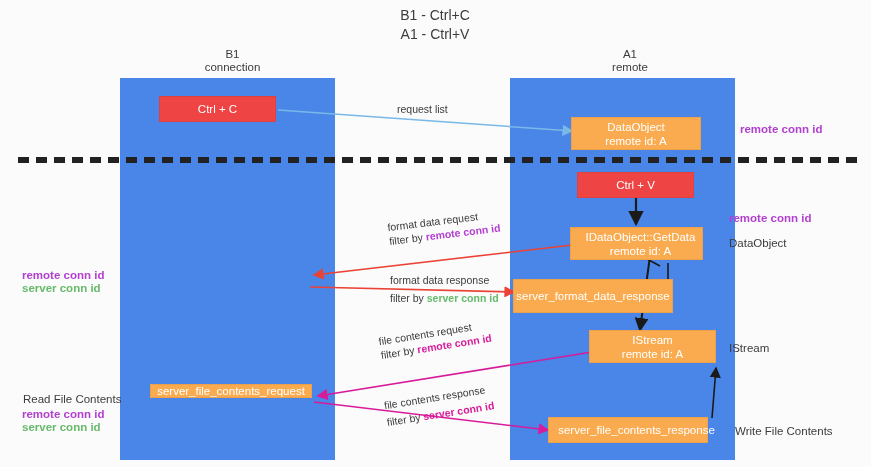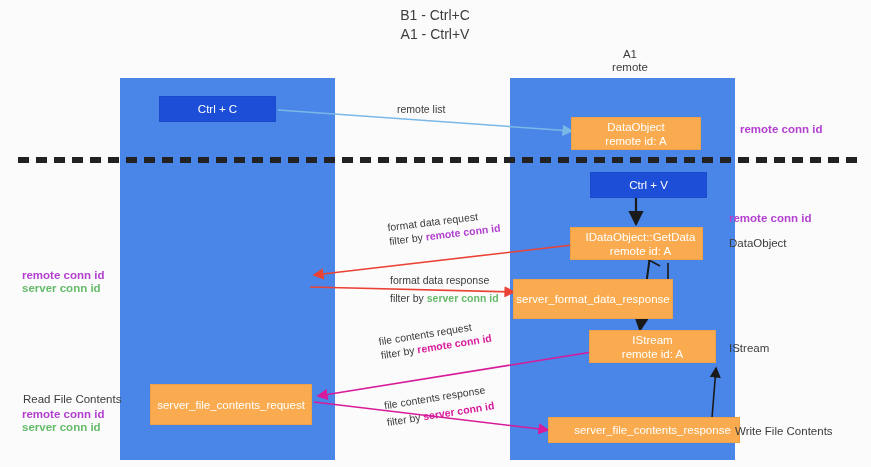--- a/index.html
+++ b/index.html
@@ -50,21 +50,21 @@
     flex-direction: column;
     align-items: center;
     justify-content: center;
     color: #ffffff;
     font-size: 11.5px;
     line-height: 14px;
     text-align: center;
     white-space: pre-line;
     border: 1px solid rgba(0,0,0,0.06);
   }
-  .node.green { background: #1d4ed8; }
+  .node.green { background: #ef4444; }
   .node.orange { background: #fbab4f; }
 
   
   .annot {
     position: absolute;
     font-size: 11.5px;
     line-height: 14px;
     white-space: pre-line;
   }
   .annot.dark   { color: #3c3c3c; }
@@ -94,20 +94,22 @@
   }
 </style>
 </head>
 <body>
 
 <div id="canvas">
 
   <div class="title" style="left:300px; top:6px; width:270px;">B1 - Ctrl+C
 A1 - Ctrl+V</div>
 
+  <div class="lane-header" style="left:140px; top:48px; width:185px;">B1
+connection</div>
   <div class="lane-header" style="left:535px; top:48px; width:190px;">A1
 remote</div>
 
   <div class="lane" style="left:120px; top:78px; width:215px; height:382px;"></div>
   <div class="lane" style="left:510px; top:78px; width:225px; height:382px;"></div>
 
   <svg class="overlay" viewBox="0 0 871 467">
     <defs>
       <marker id="ah-blue" markerWidth="7" markerHeight="7" refX="6" refY="3.5" orient="auto">
         <path d="M0,0 L7,3.5 L0,7 z" fill="#7ab8e8"></path>
@@ -143,36 +145,36 @@
     <line x1="314" y1="402" x2="548" y2="430" stroke="#d81b9a" stroke-width="1.6" marker-end="url(#ah-magenta)"></line>
 
     <path d="M712,418 L716,368" stroke="#1a1a1a" stroke-width="1.6" fill="none" marker-end="url(#ah-black)"></path>
   </svg>
 
   <div class="node green" style="left:159px; top:96px; width:117px; height:26px;">Ctrl + C</div>
 
   <div class="node orange" style="left:571px; top:117px; width:130px; height:33px;">DataObject
 remote id: A</div>
 
-  <div class="node green" style="left:577px; top:172px; width:117px; height:26px;margin-left:13px;">Ctrl + V</div>
+  <div class="node green" style="left:577px; top:172px; width:117px; height:26px;">Ctrl + V</div>
 
   <div class="node orange" style="left:570px; top:227px; width:133px; height:33px;padding-left:8px;">IDataObject::GetData
 remote id: A</div>
 
 
-  <div class="node orange" style="left:513px; top:279px; width:160px; height:40px;">server_format_data_response</div>
+  <div class="node orange" style="left:513px; top:279px; width:160px; height:34px;">server_format_data_response</div>
 
   <div class="node orange" style="left:589px; top:330px; width:127px; height:33px;">IStream
 remote id: A</div>
 
-  <div class="node orange" style="left:150px; top:384px; width:162px; height:41px;">server_file_contents_request</div>
-
-  <div class="node orange" style="left:548px; top:417px; width:192px; height:26px;padding-left:17px;">server_file_contents_response</div>
-
-  <div class="edgelabel" style="left:397px; top:102px;">remote list</div>
+  <div class="node orange" style="left:150px; top:384px; width:162px; height:14px;">server_file_contents_request</div>
+
+  <div class="node orange" style="left:548px; top:417px; width:160px; height:26px;padding-left:17px;">server_file_contents_response</div>
+
+  <div class="edgelabel" style="left:397px; top:102px;">request list</div>
 
   <div class="edgelabel rot-neg7" style="left:390px; top:220px;">
     <div>format data request</div>
     <div>
       <span>filter by </span><span class="hl-purple">remote conn id</span>
     </div>
   </div>
 
   <div class="edgelabel" style="left:390px; top:273px;">
     <div>format data response</div>

